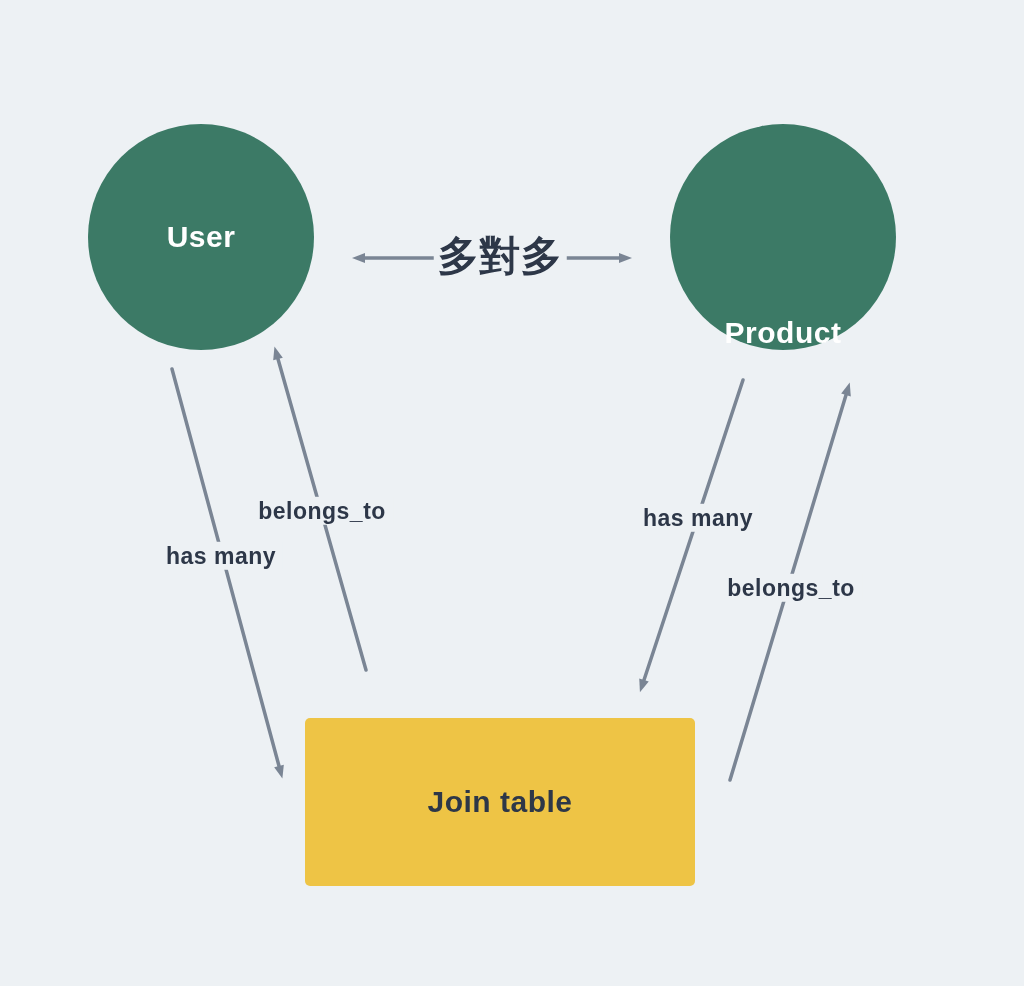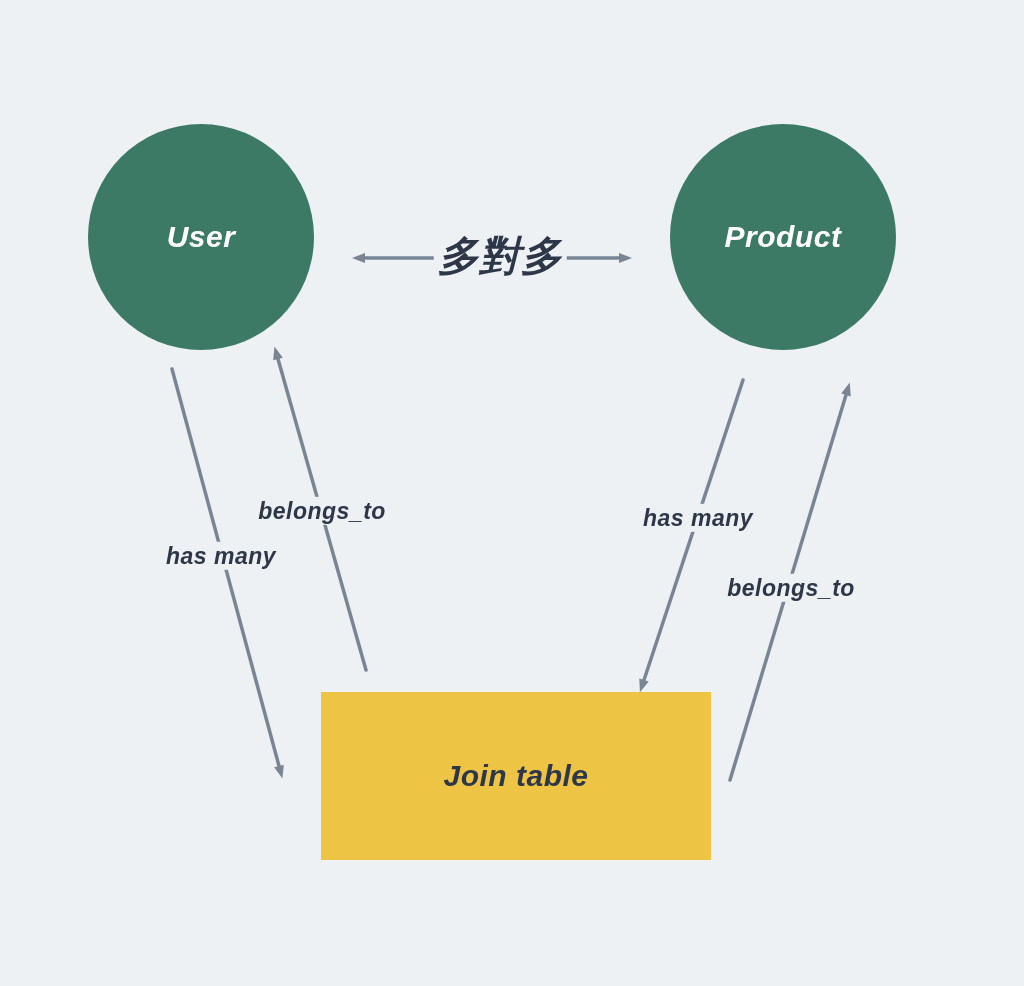--- a/index.html
+++ b/index.html
@@ -14,21 +14,20 @@
   html, body {
     width: 1024px; height: 986px;
     overflow: hidden;
     background: var(--bg);
     font-family: "Liberation Sans", "DejaVu Sans", sans-serif;
   }
   .canvas {
     position: relative;
     width: 1024px; height: 986px;
     background: var(--bg);
-    font-style: italic;
   }
   .arrow-layer {
     position: absolute;
     left: 0; top: 0;
     width: 1024px; height: 986px;
   }
   .edge-line {
     stroke: var(--arrow-gray);
     stroke-width: 3.5;
     stroke-linecap: round;
@@ -42,35 +41,34 @@
     background: var(--node-green);
     display: flex;
     align-items: center;
     justify-content: center;
     color: var(--node-text);
     font-size: 30px;
     font-weight: 600;
     letter-spacing: 0.5px;
   }
   .node-user    { left: 88px;  top: 124px; }
-  .node-product { left: 670px; top: 124px; }
+  .node-product { left: 670px; top: 124px; align-items: flex-end; }
   .join-rect {
     position: absolute;
-    left: 305px; top: 692px;
+    left: 305px; top: 718px;
     width: 390px; height: 168px;
-    border-radius: 0;
+    border-radius: 5px;
     background: var(--join-yellow);
     display: flex;
     align-items: center;
     justify-content: center;
     color: var(--label-text);
     font-size: 30px;
     font-weight: 600;
     letter-spacing: 0.5px;
-    margin-left: 16px;
   }
   .edge-label {
     position: absolute;
     transform: translate(-50%, -50%);
     background: var(--bg);
     color: var(--label-text);
     font-size: 23px;
     font-weight: 600;
     letter-spacing: 0.5px;
     white-space: nowrap;

